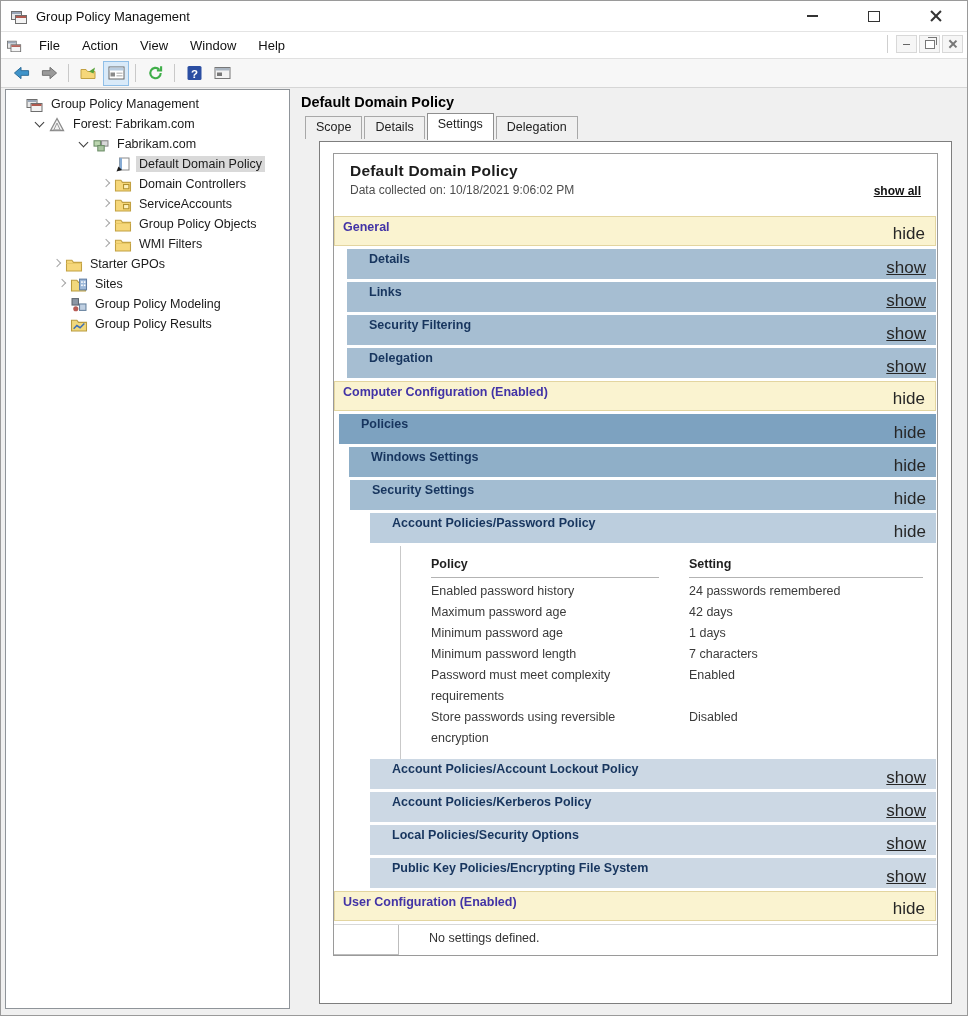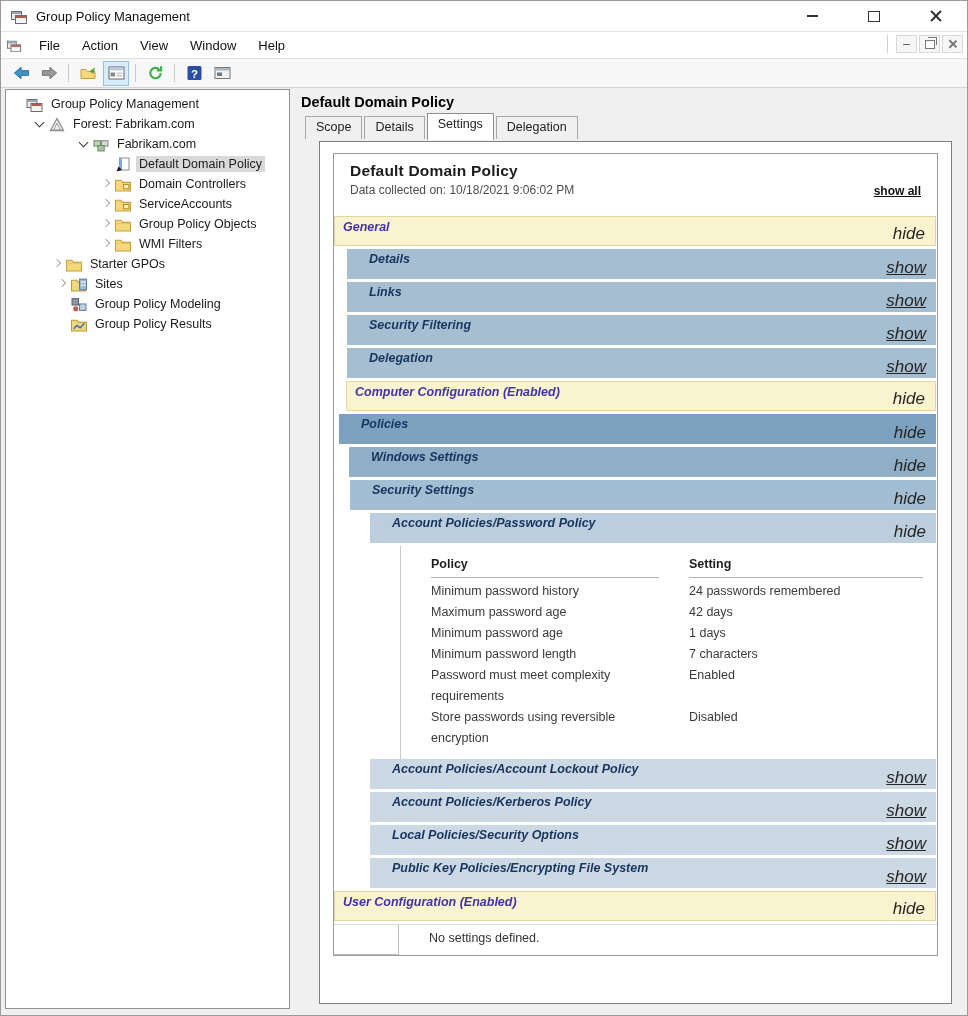--- a/index.html
+++ b/index.html
@@ -53,21 +53,21 @@
   .tabs{display:flex;align-items:flex-end;height:24px;margin-left:8px;position:relative;z-index:2;}
   .tab{padding:3px 10px 4px 10px;border:1px solid #a8a8a8;border-bottom:none;background:#f0f0f0;margin-right:2px;font-size:12.5px;color:#222;height:15px;}
   .tab.active{background:#fff;height:19px;position:relative;top:1px;border-color:#8f8f8f;}
   
   .viewport{position:absolute;left:22px;top:55px;width:633px;height:863px;background:#fff;border:1px solid #7e7e7e;box-sizing:border-box;overflow:hidden;}
   .report{margin:11px 13px;border:1px solid #9a9a9a;position:relative;background:#fff;}
   .rhead{position:relative;padding:8px 16px 6px 16px;height:62px;box-sizing:border-box;}
   .rtitle{font-size:15.5px;font-weight:bold;color:#1c1c1c;letter-spacing:.2px;}
   .rcollected{font-size:12px;color:#4d4d4d;width:330px;line-height:15px;margin-top:3px;}
   .showall{position:absolute;right:16px;top:30px;font-size:12px;font-weight:bold;color:#111;text-decoration:underline;cursor:pointer;}
-  .band{position:relative;height:30px;margin-bottom:3px;margin-right:1px;box-sizing:border-box;font-style:italic;}
+  .band{position:relative;height:30px;margin-bottom:3px;margin-right:1px;box-sizing:border-box;}
   .band .blabel{position:absolute;left:22px;top:3px;font-weight:bold;font-size:12.5px;color:#17355e;}
   .band.gold .blabel{left:8px;color:#4233a6;}
   .band .blink{position:absolute;right:10px;bottom:1px;font-size:17px;color:#262626;cursor:pointer;}
   .band .blink.u{text-decoration:underline;}
   .band.gold{background:#faf3d0;border:1px solid #e3d5a0;}
   .band.b1{background:#a6bed2;}
   .band.d1{background:#7da2c0;}
   .band.d2{background:#8fafc8;}
   .band.d3{background:#a3bdd2;}
   .band.d4{background:#bccede;}
@@ -358,21 +358,21 @@
                 <span class="blink u">show</span>
               </div>
               <div class="band b1" style="margin-left: 13px;">
                 <span class="blabel">Security Filtering</span>
                 <span class="blink u">show</span>
               </div>
               <div class="band b1" style="margin-left: 13px;">
                 <span class="blabel">Delegation</span>
                 <span class="blink u">show</span>
               </div>
-              <div class="band gold" style="margin-left: 12px;">
+              <div class="band gold" style="margin-left: 0px;">
                 <span class="blabel">Computer Configuration (Enabled)</span>
                 <span class="blink">hide</span>
               </div>
               <div class="band d1" style="margin-left: 5px;">
                 <span class="blabel">Policies</span>
                 <span class="blink">hide</span>
               </div>
               <div class="band d2" style="margin-left: 15px;">
                 <span class="blabel">Windows Settings</span>
                 <span class="blink">hide</span>
@@ -384,21 +384,21 @@
               <div class="band d4" style="margin-left: 36px;">
                 <span class="blabel">Account Policies/Password Policy</span>
                 <span class="blink">hide</span>
               </div>
               <div class="ptable" style="margin-left: 66px;">
                 <div class="prow head">
                   <div>Policy</div>
                   <div>Setting</div>
                 </div>
                 <div class="prow">
-                  <div>Minimum password history</div>
+                  <div>Enabled password history</div>
                   <div>24 passwords remembered</div>
                 </div>
                 <div class="prow">
                   <div>Maximum password age</div>
                   <div>42 days</div>
                 </div>
                 <div class="prow">
                   <div>Minimum password age</div>
                   <div>1 days</div>
                 </div>

